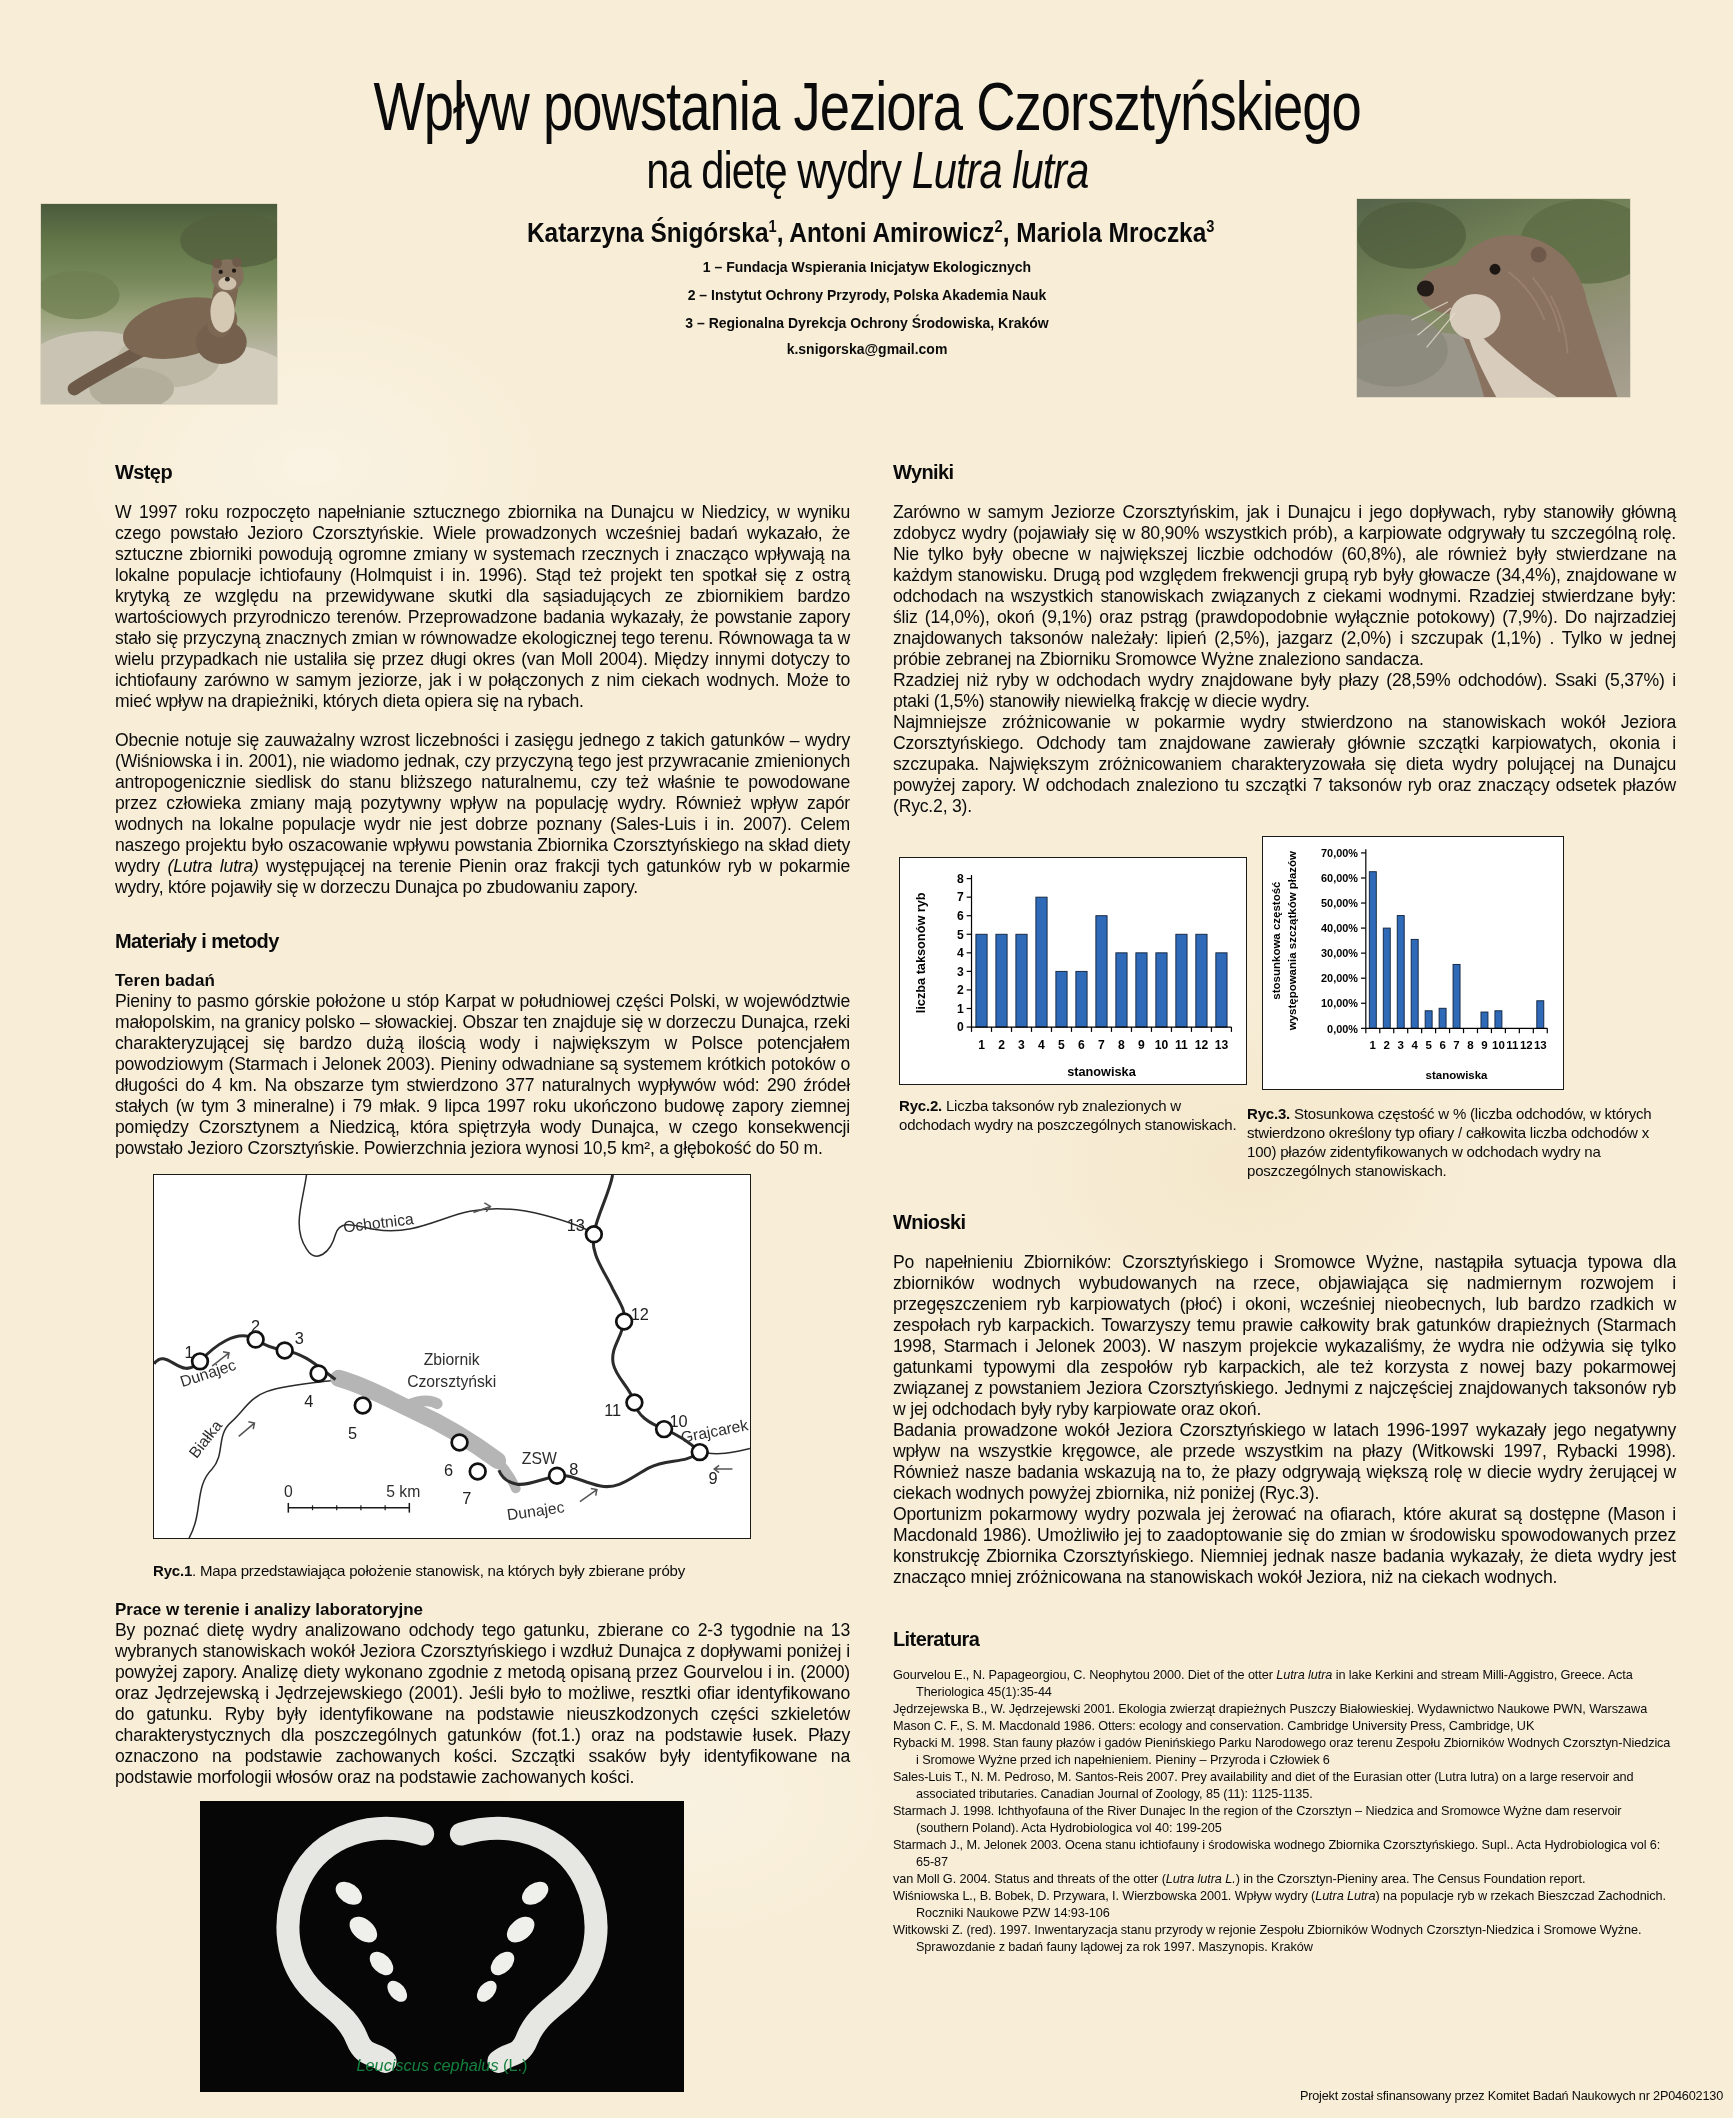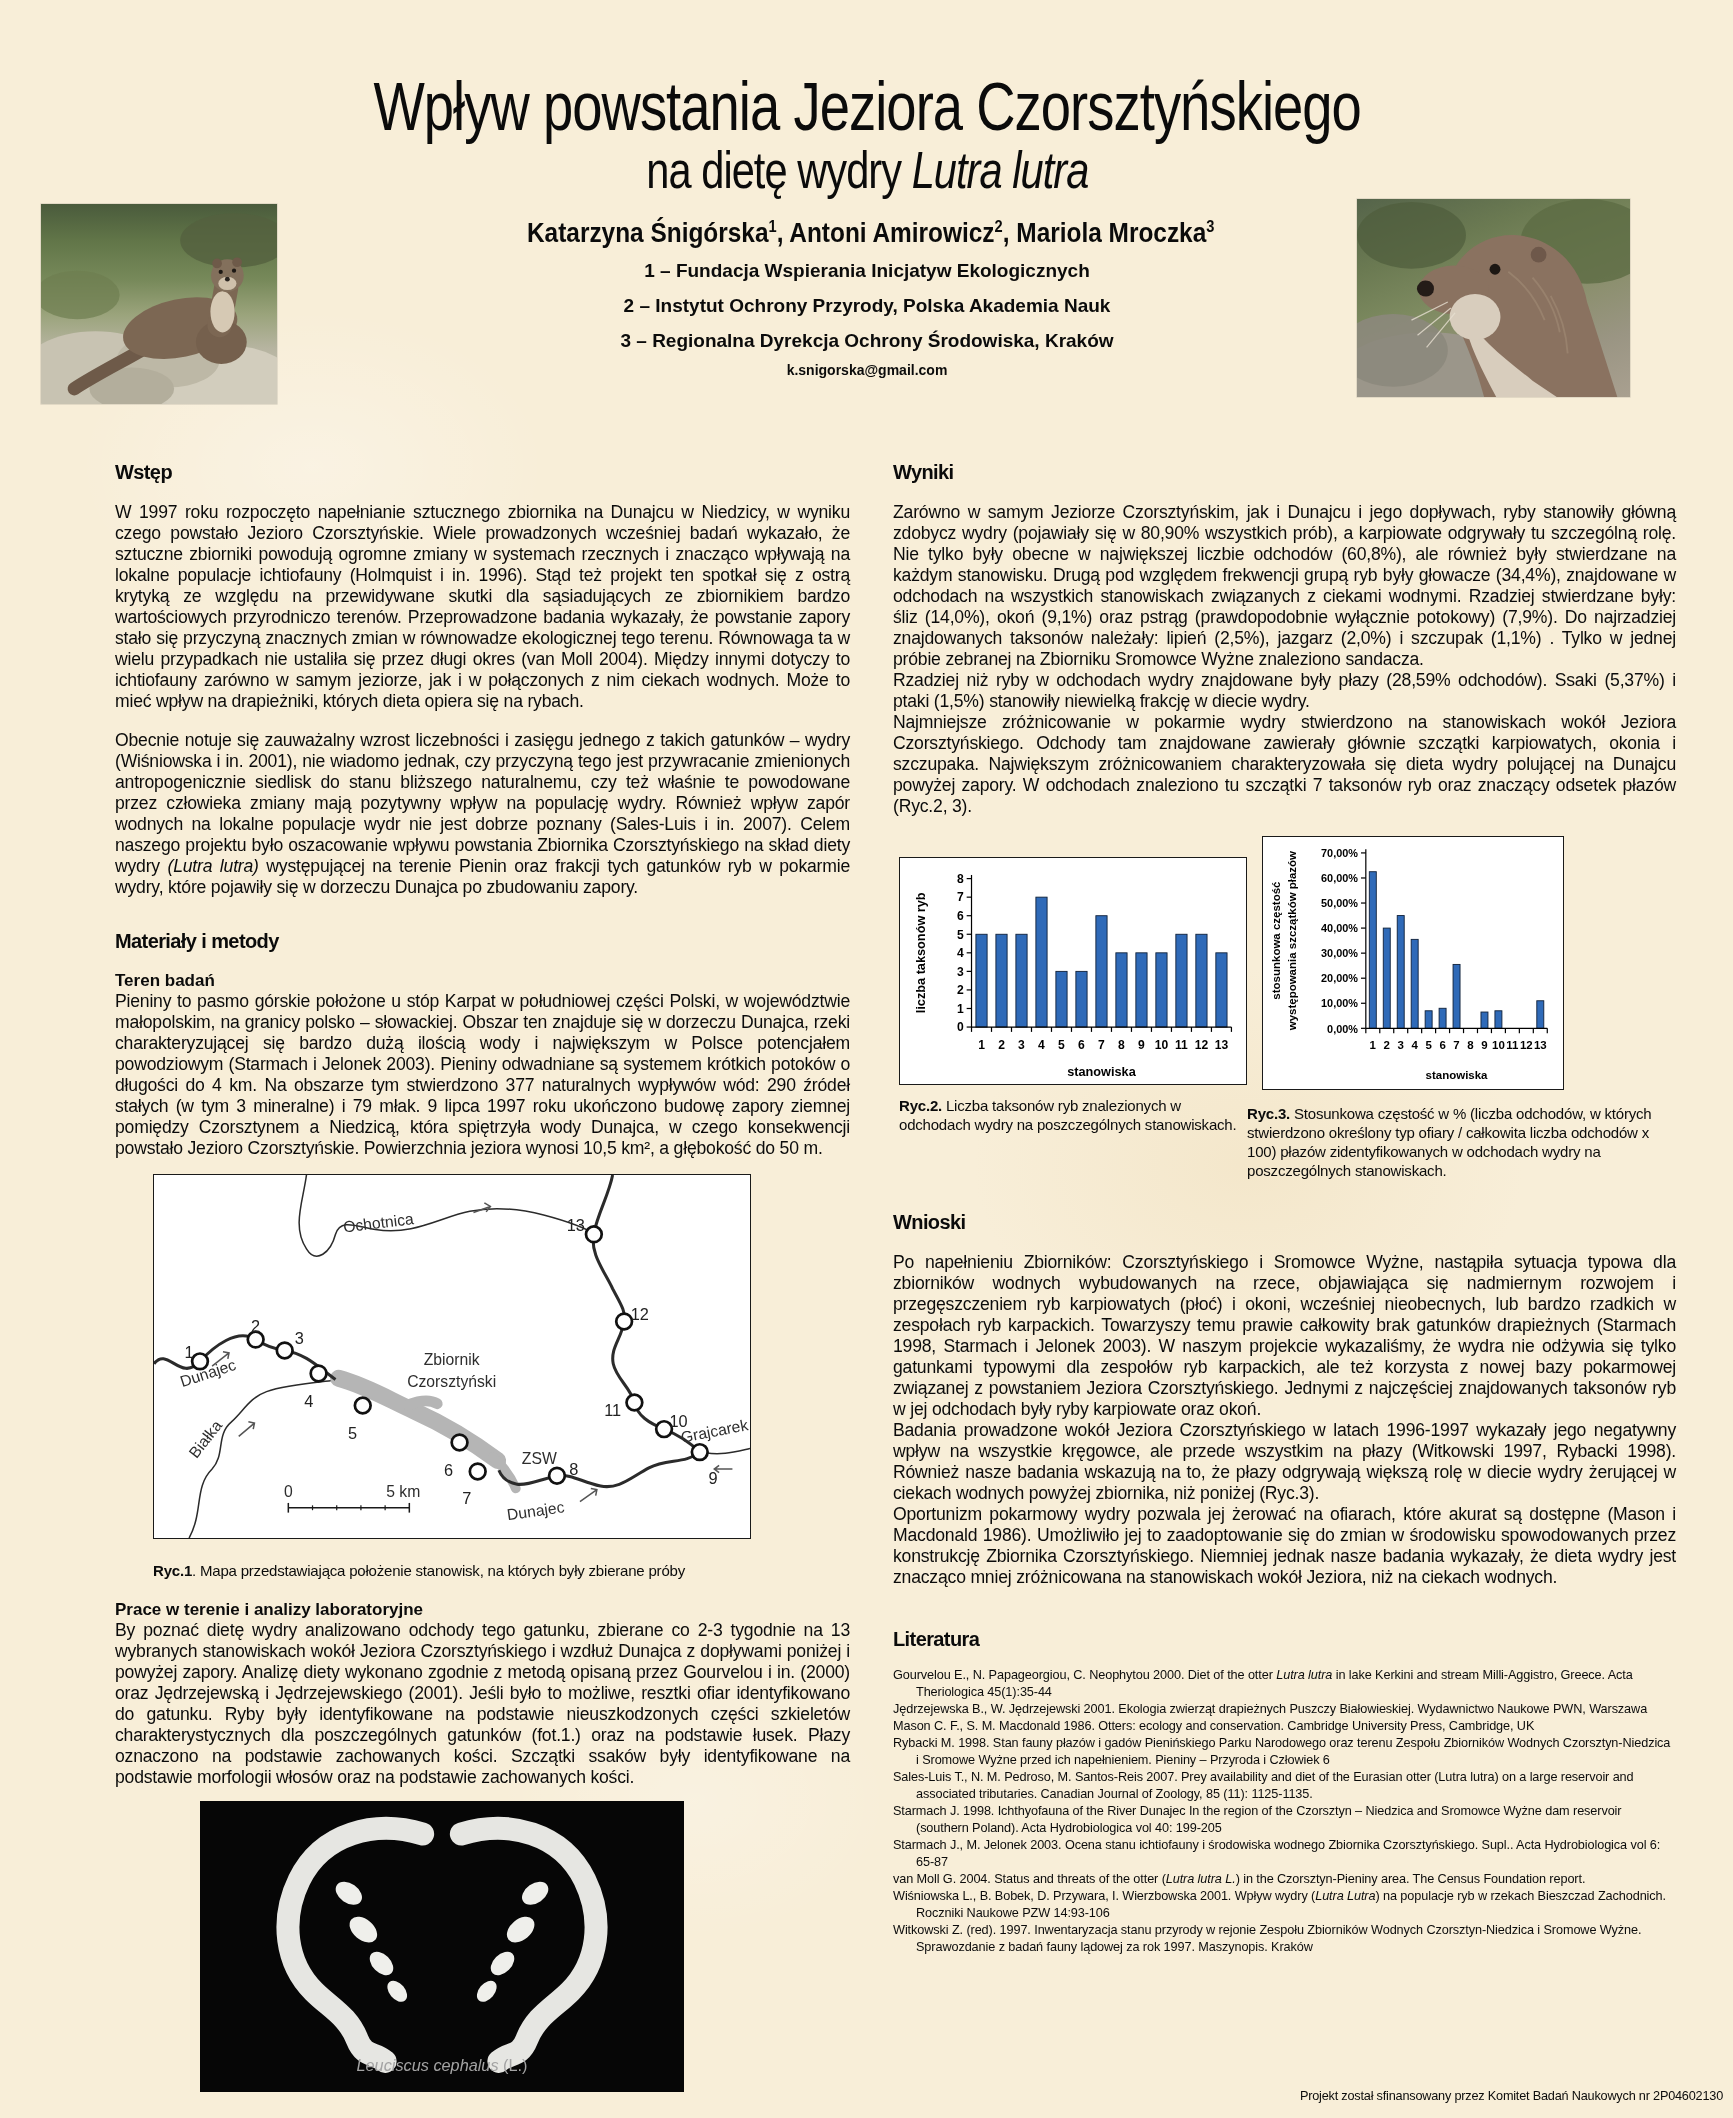--- a/index.html
+++ b/index.html
@@ -12,21 +12,21 @@
       radial-gradient(ellipse 424px 303px at 72% 55%, rgba(234,214,172,.30), transparent 65%),
       radial-gradient(ellipse 303px 212px at 40% 85%, rgba(255,255,255,.22), transparent 65%);}
   
   header{position:absolute;left:0;top:0;width:100%;text-align:center;}
   .t1{margin:71px 0 0 0;font-size:68px;font-weight:500;line-height:1.05;letter-spacing:-1.2px;}
   .t2{margin:1.2px 0 0 0;font-size:52px;font-weight:500;line-height:1.0;letter-spacing:-1.2px;}
   .cond{display:inline-block;transform:scaleX(.80);transform-origin:50% 50%;}
   .cond2{display:inline-block;transform:scaleX(.86);transform-origin:50% 50%;}
   .authors{margin-top:20.6px;font-size:28.4px;font-weight:bold;margin-left:8px;}
   .authors sup{font-size:17px;}
-  .affil{margin-top:8.5px;font-size:19px;font-weight:bold;line-height:1.4;}
+  .affil{margin-top:8.5px;font-size:14px;font-weight:bold;line-height:1.4;}
   .affil:first-of-type{margin-top:15.7px;}
   .email{margin-top:7.3px;font-size:14px;font-weight:bold;}
   
   .photo{position:absolute;overflow:hidden;box-shadow:0 0 0 0.6px rgba(0,0,0,.15);}
   .photo.left{left:41px;top:204px;width:236px;height:200px;
     background:linear-gradient(180deg,#4a5b3c 0%,#617548 18%,#77895a 38%,#9aa37b 55%,#b6b4a0 72%,#cfcabb 100%);}
   .photo.right{left:1357px;top:199px;width:273px;height:198px;
     background:linear-gradient(160deg,#55644a 0%,#6b7a52 25%,#7d8a60 45%,#8d9070 60%,#9a9583 78%,#a9a090 100%);}
   .photo svg{display:block;width:100%;height:100%;}
   
@@ -44,21 +44,21 @@
   figure{margin:0;}
   .mapfig{margin-top:15.7px;}
   .mapbox{margin-left:38px;width:596px;height:363px;background:#fff;border:1.2px solid #1a1a1a;}
   .cap{font-size:15px;line-height:19px;letter-spacing:-0.2px;}
   .cap b{font-weight:bold;}
   .cap.center{display:block;margin-top:22px;text-align:left;width:596px;margin-left:38px;}
   .fotfig{margin-top:13.3px;}
   .fotbox{position:relative;margin-left:85px;width:484px;height:291px;background:#060606;}
   .fotbox svg{display:block;width:100%;height:100%;}
   .fotlabel{position:absolute;left:0;bottom:17px;width:100%;text-align:center;
-            color:#a3a3a3;font-size:16.3px;}
+            color:#15803d;font-size:16.3px;}
   
   .charts{display:flex;align-items:flex-start;margin-top:19.4px;}
   .fig2{width:348px;margin-left:6px;margin-top:20.6px;}
   .fig3{width:415px;margin-left:14.5px;}
   .chart-box{background:#fff;border:1.2px solid #1a1a1a;}
   #chart0{width:346px;height:226px;}
   #chart1{width:300px;height:252px;}
   .fig2 figcaption{margin-top:11px;width:339px;}
   .fig3 figcaption{margin-top:13.3px;width:415px;margin-left:-14.5px;}
   svg text{font-family:"Liberation Sans",sans-serif;}

